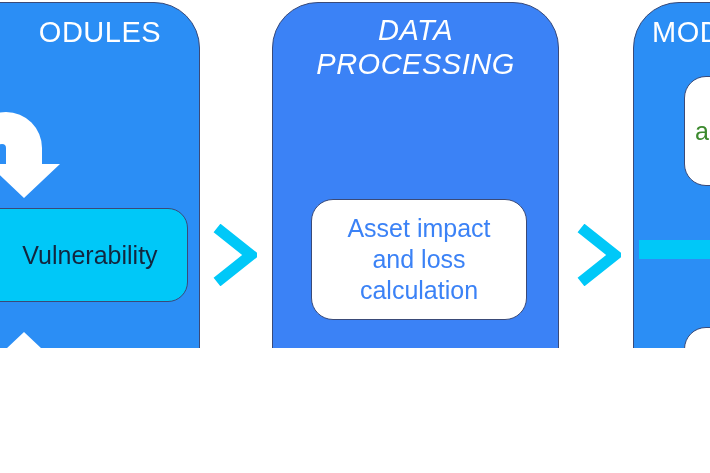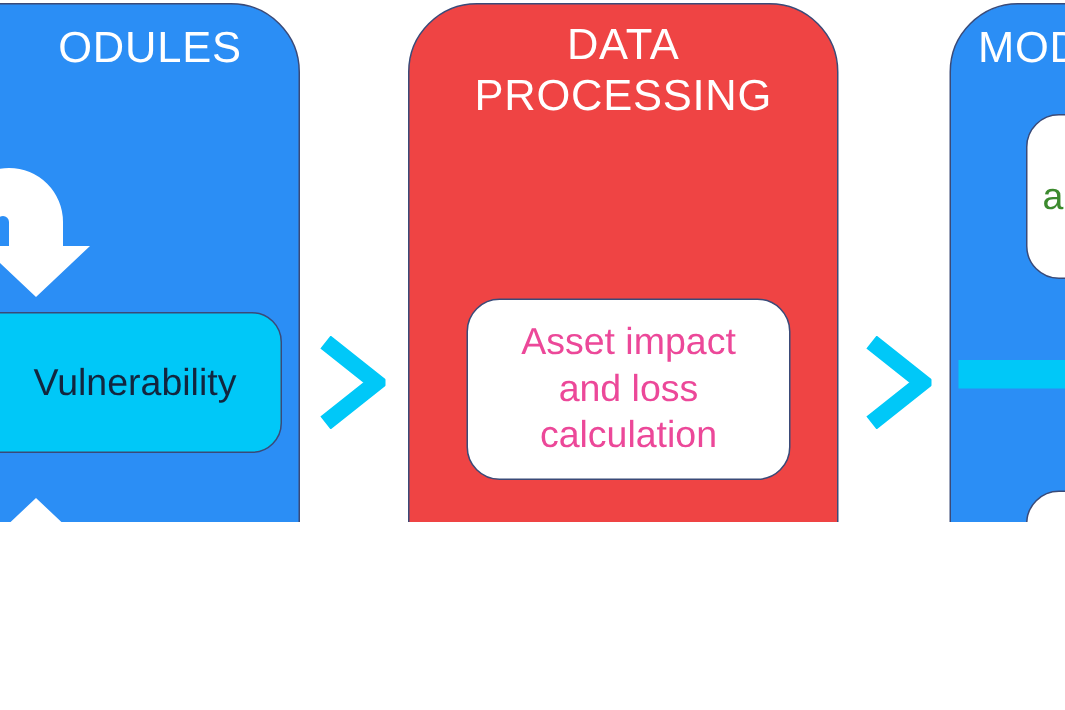--- a/index.html
+++ b/index.html
@@ -19,21 +19,21 @@
   }
 
   
   .panel {
     position: absolute;
     box-sizing: border-box;
     border: 1.5px solid #3a4a78;
     border-radius: 46px;
   }
   .panel-blue  { background: #2b8ef5; }
-  .panel-cyan  { background: #ef4444; }
+  .panel-cyan  { background: #3b82f6; font-style: italic; }
 
   .panel-title {
     position: absolute;
     left: 0;
     right: 0;
     text-align: center;
     color: #ffffff;
     font-size: 29px;
     line-height: 34px;
     letter-spacing: 0.5px;
@@ -103,21 +103,21 @@
     padding-left: 62px;
   }
 
   #box-asset-impact {
     left: 311px;
     top: 199px;
     width: 216px;
     height: 121px;
     background: #ffffff;
     border-radius: 22px;
-    color: #ec4899;
+    color: #3b82f6;
     font-size: 25px;
     line-height: 31px;
   }
 
   #box-right-top {
     left: 684px;
     top: 76px;
     width: 170px;
     height: 110px;
     background: #ffffff;

